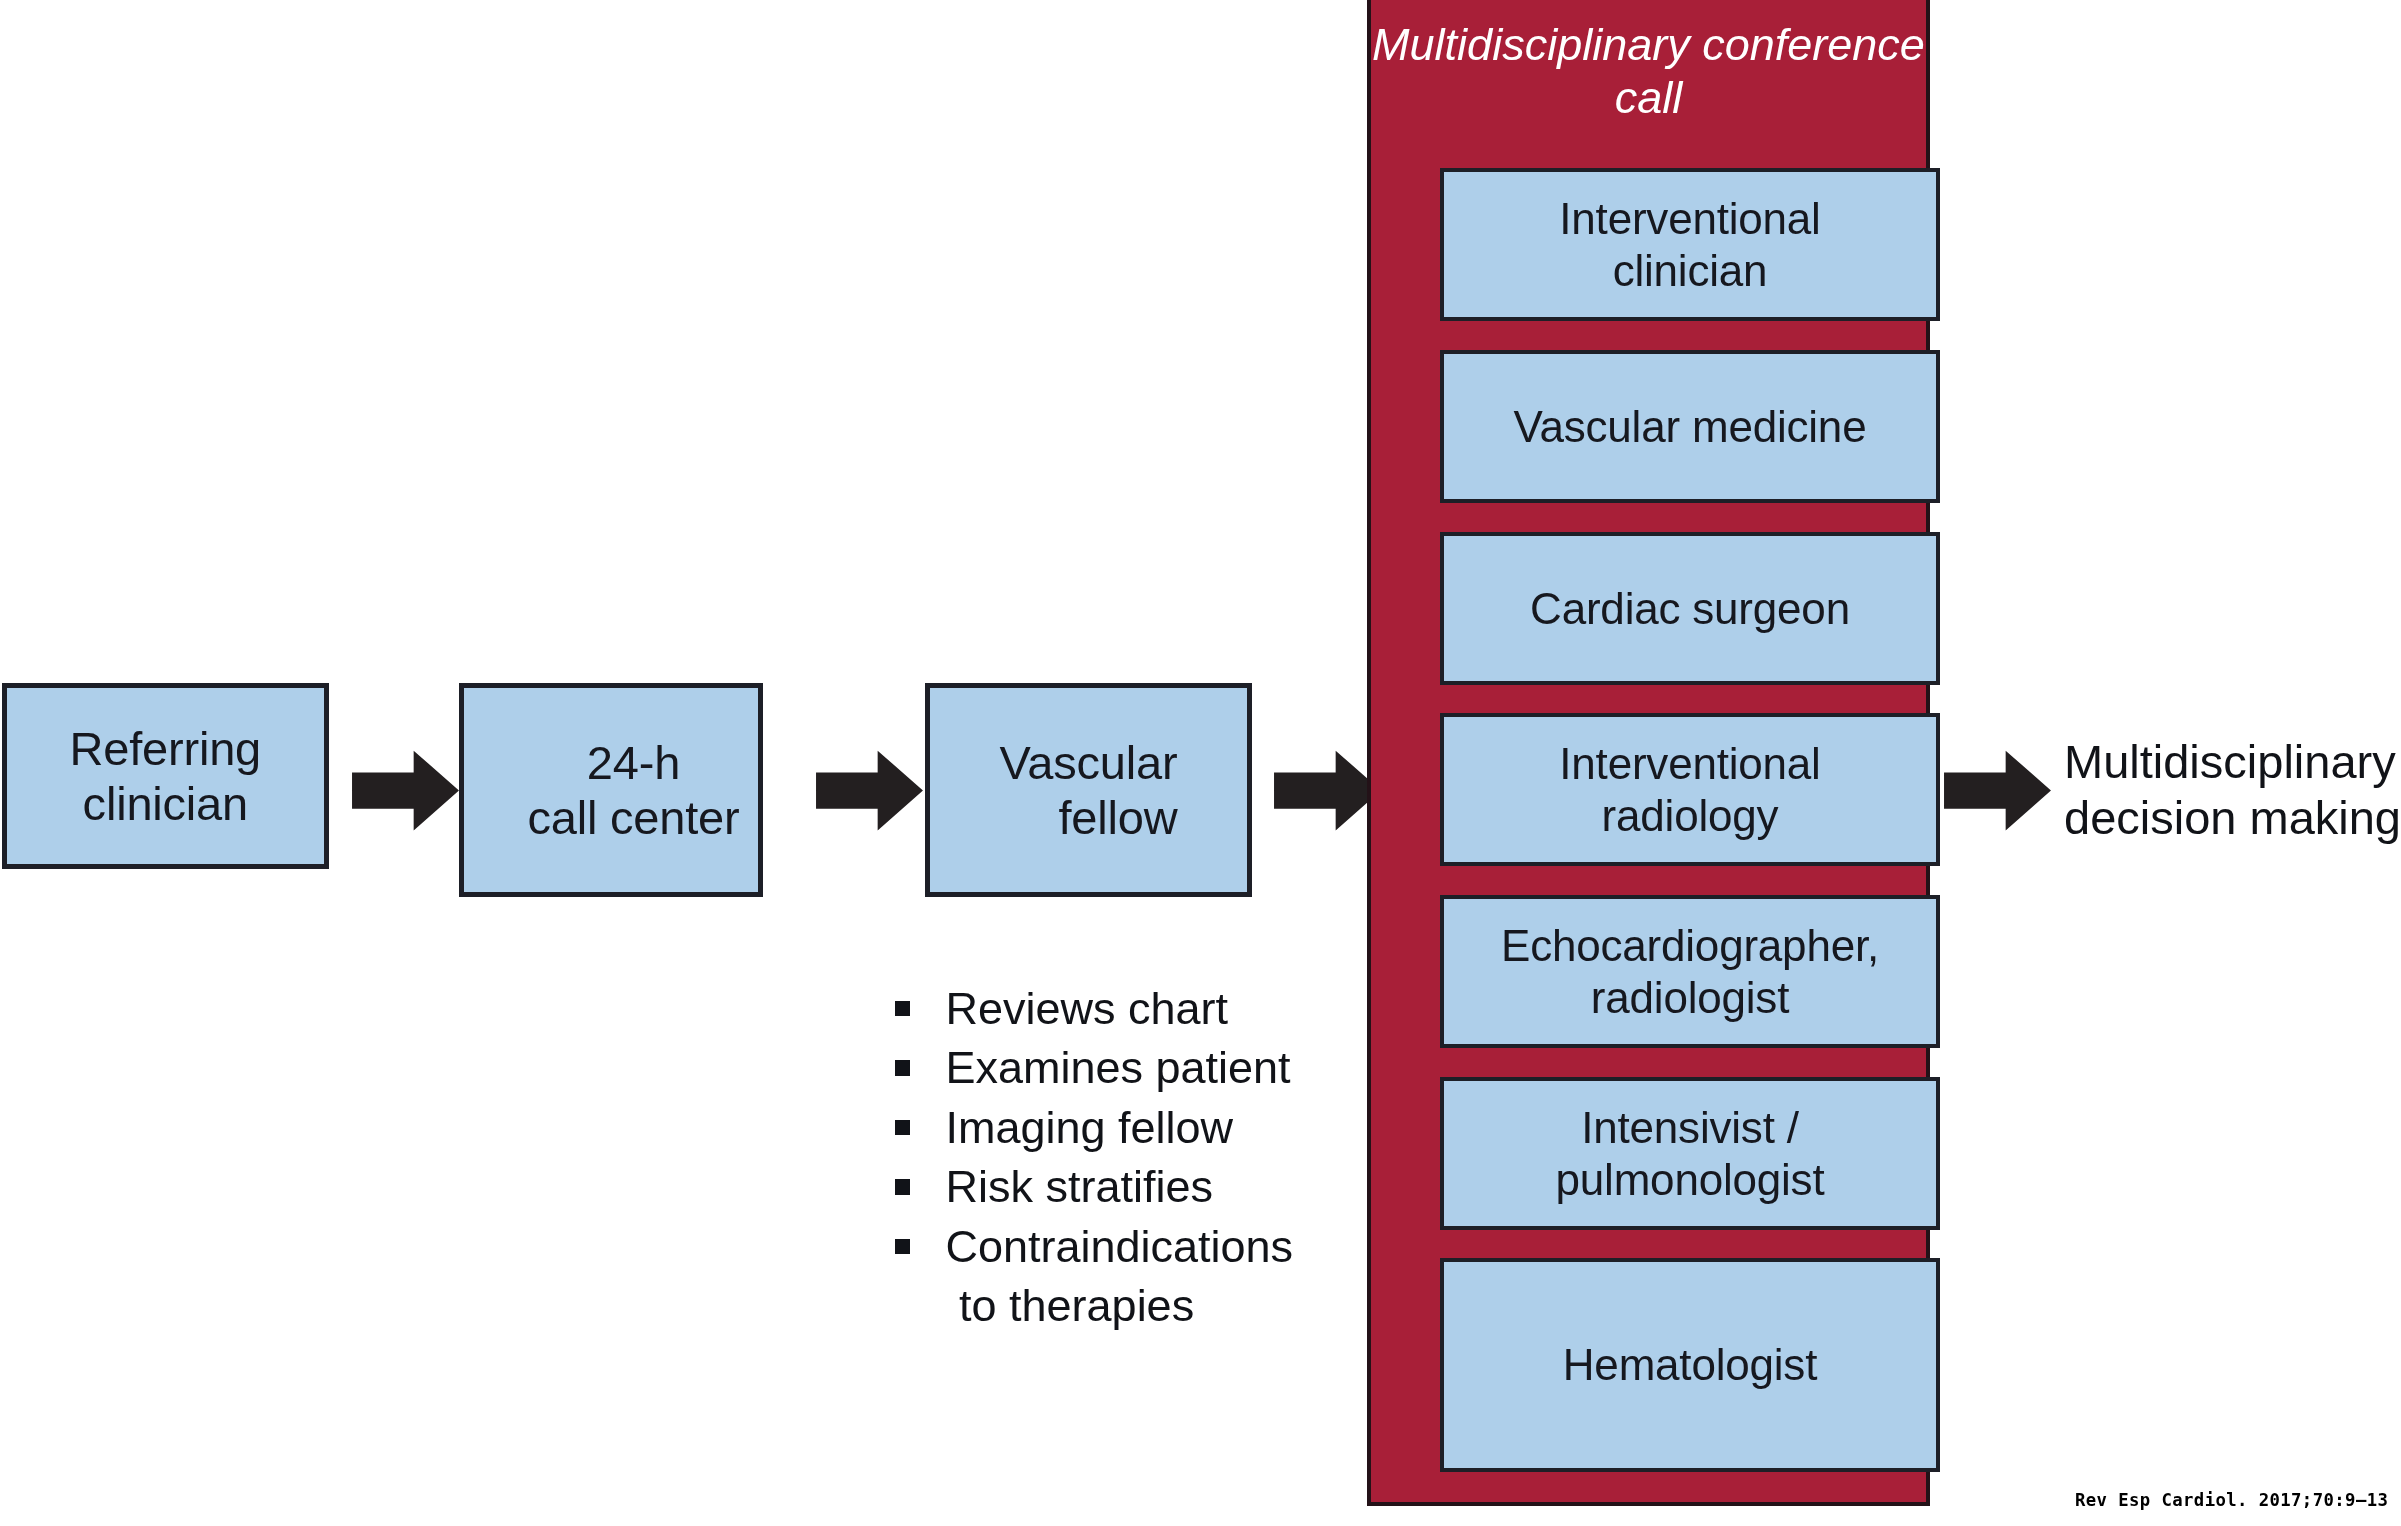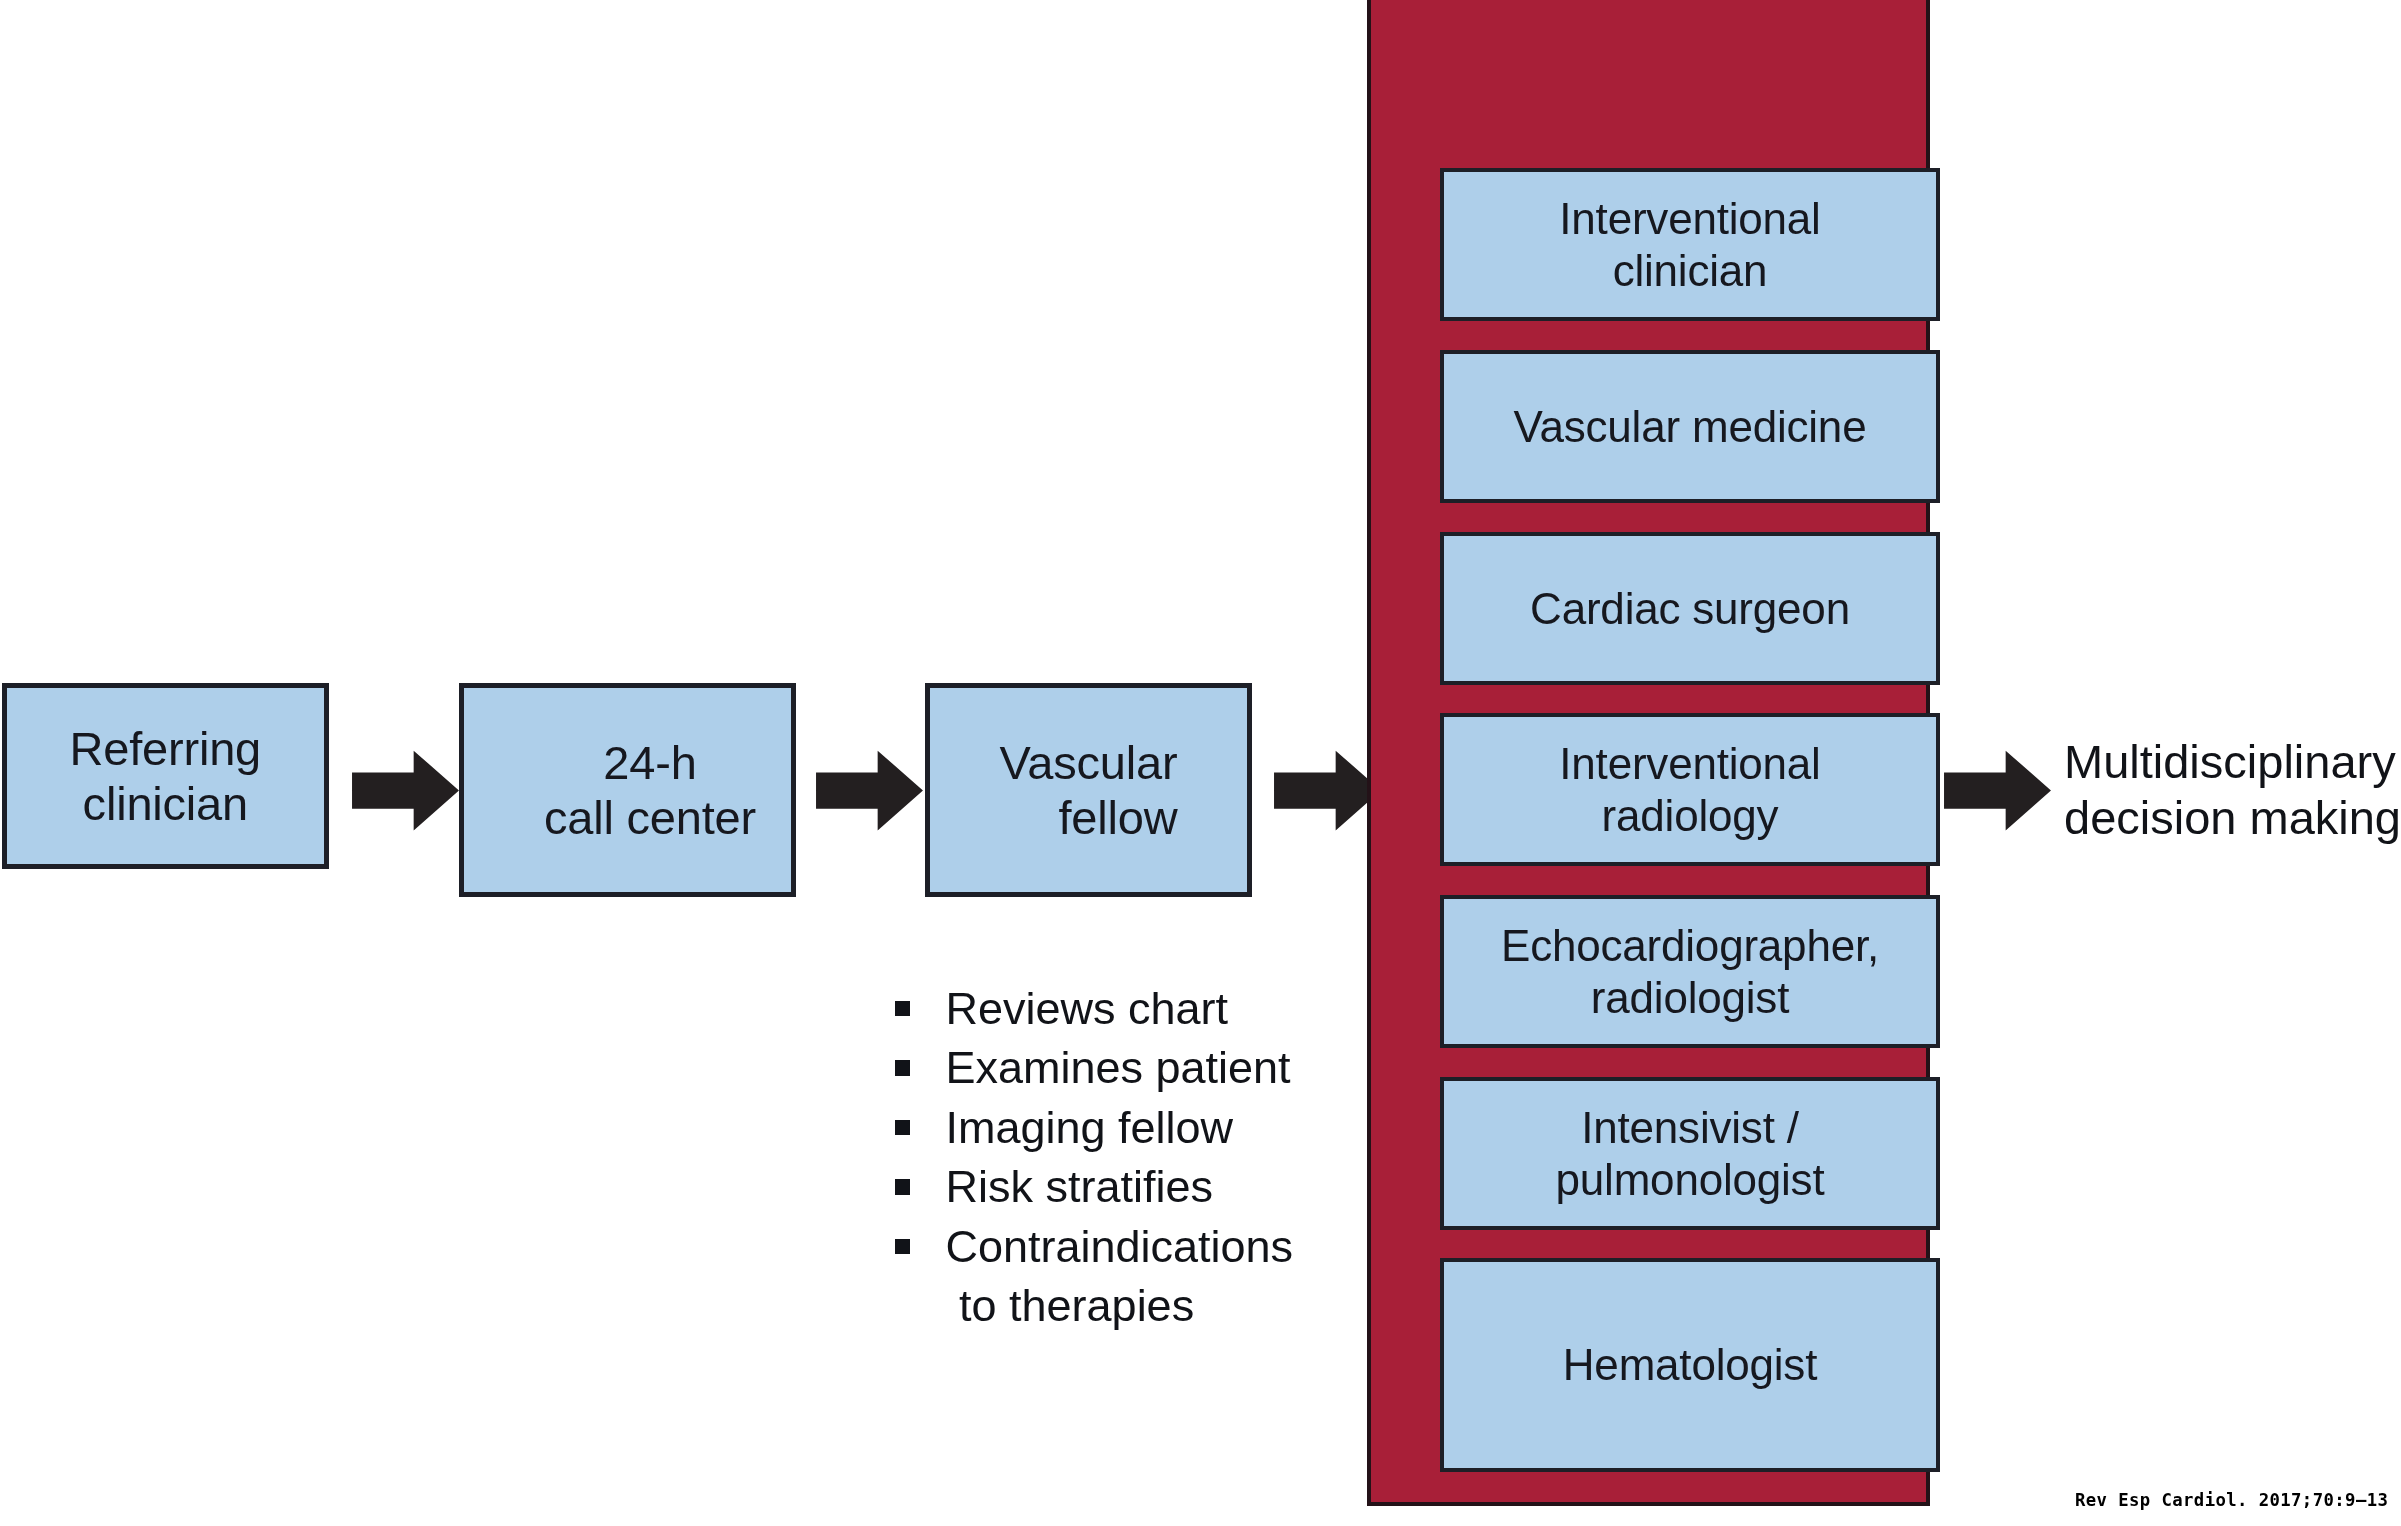--- a/index.html
+++ b/index.html
@@ -30,21 +30,21 @@
     text-align: center;
     color: #16181f;
     font-size: 47px;
     line-height: 1.18;
     letter-spacing: -0.2px;
   }
   .blue-box .lbl { display: block; }
 
   
   #box-referring-clinician { left: 1.8px;    top: 683px; width: 327px; height: 186px; }
-  #box-call-center        { left: 459px;  top: 683px; width: 337px; height: 214px; padding-left: 45px; }
+  #box-call-center        { left: 459px;  top: 683px; width: 304px; height: 214px; padding-left: 45px; }
   #box-vascular-fellow    { left: 925px; top: 683px; width: 327px; height: 214px; text-align: right; }
 
   
   .arrow {
     position: absolute;
     width: 107px;
     height: 87px;
   }
   .arrow svg { display: block; width: 100%; height: 100%; }
   #arrow-1 { left: 352px;  top: 747px; }
@@ -214,20 +214,24 @@
     <div class="task">
       <span class="bullet"></span>
       <span class="task-text">Contraindications</span>
     </div>
     <div class="task-cont">to therapies</div>
 
   </div>
 
   <div id="mdt-panel">
 
+    <div id="mdt-title">
+      <span class="lbl">Multidisciplinary</span>
+      <span class="lbl">conference call</span>
+    </div>
 
     <div class="blue-box mdt-member" id="mdt-m0">
       <span>
         <span class="lbl">Interventional</span>
         <span class="lbl">clinician</span>
       </span>
     </div>
 
     <div class="blue-box mdt-member" id="mdt-m1">
       <span>

